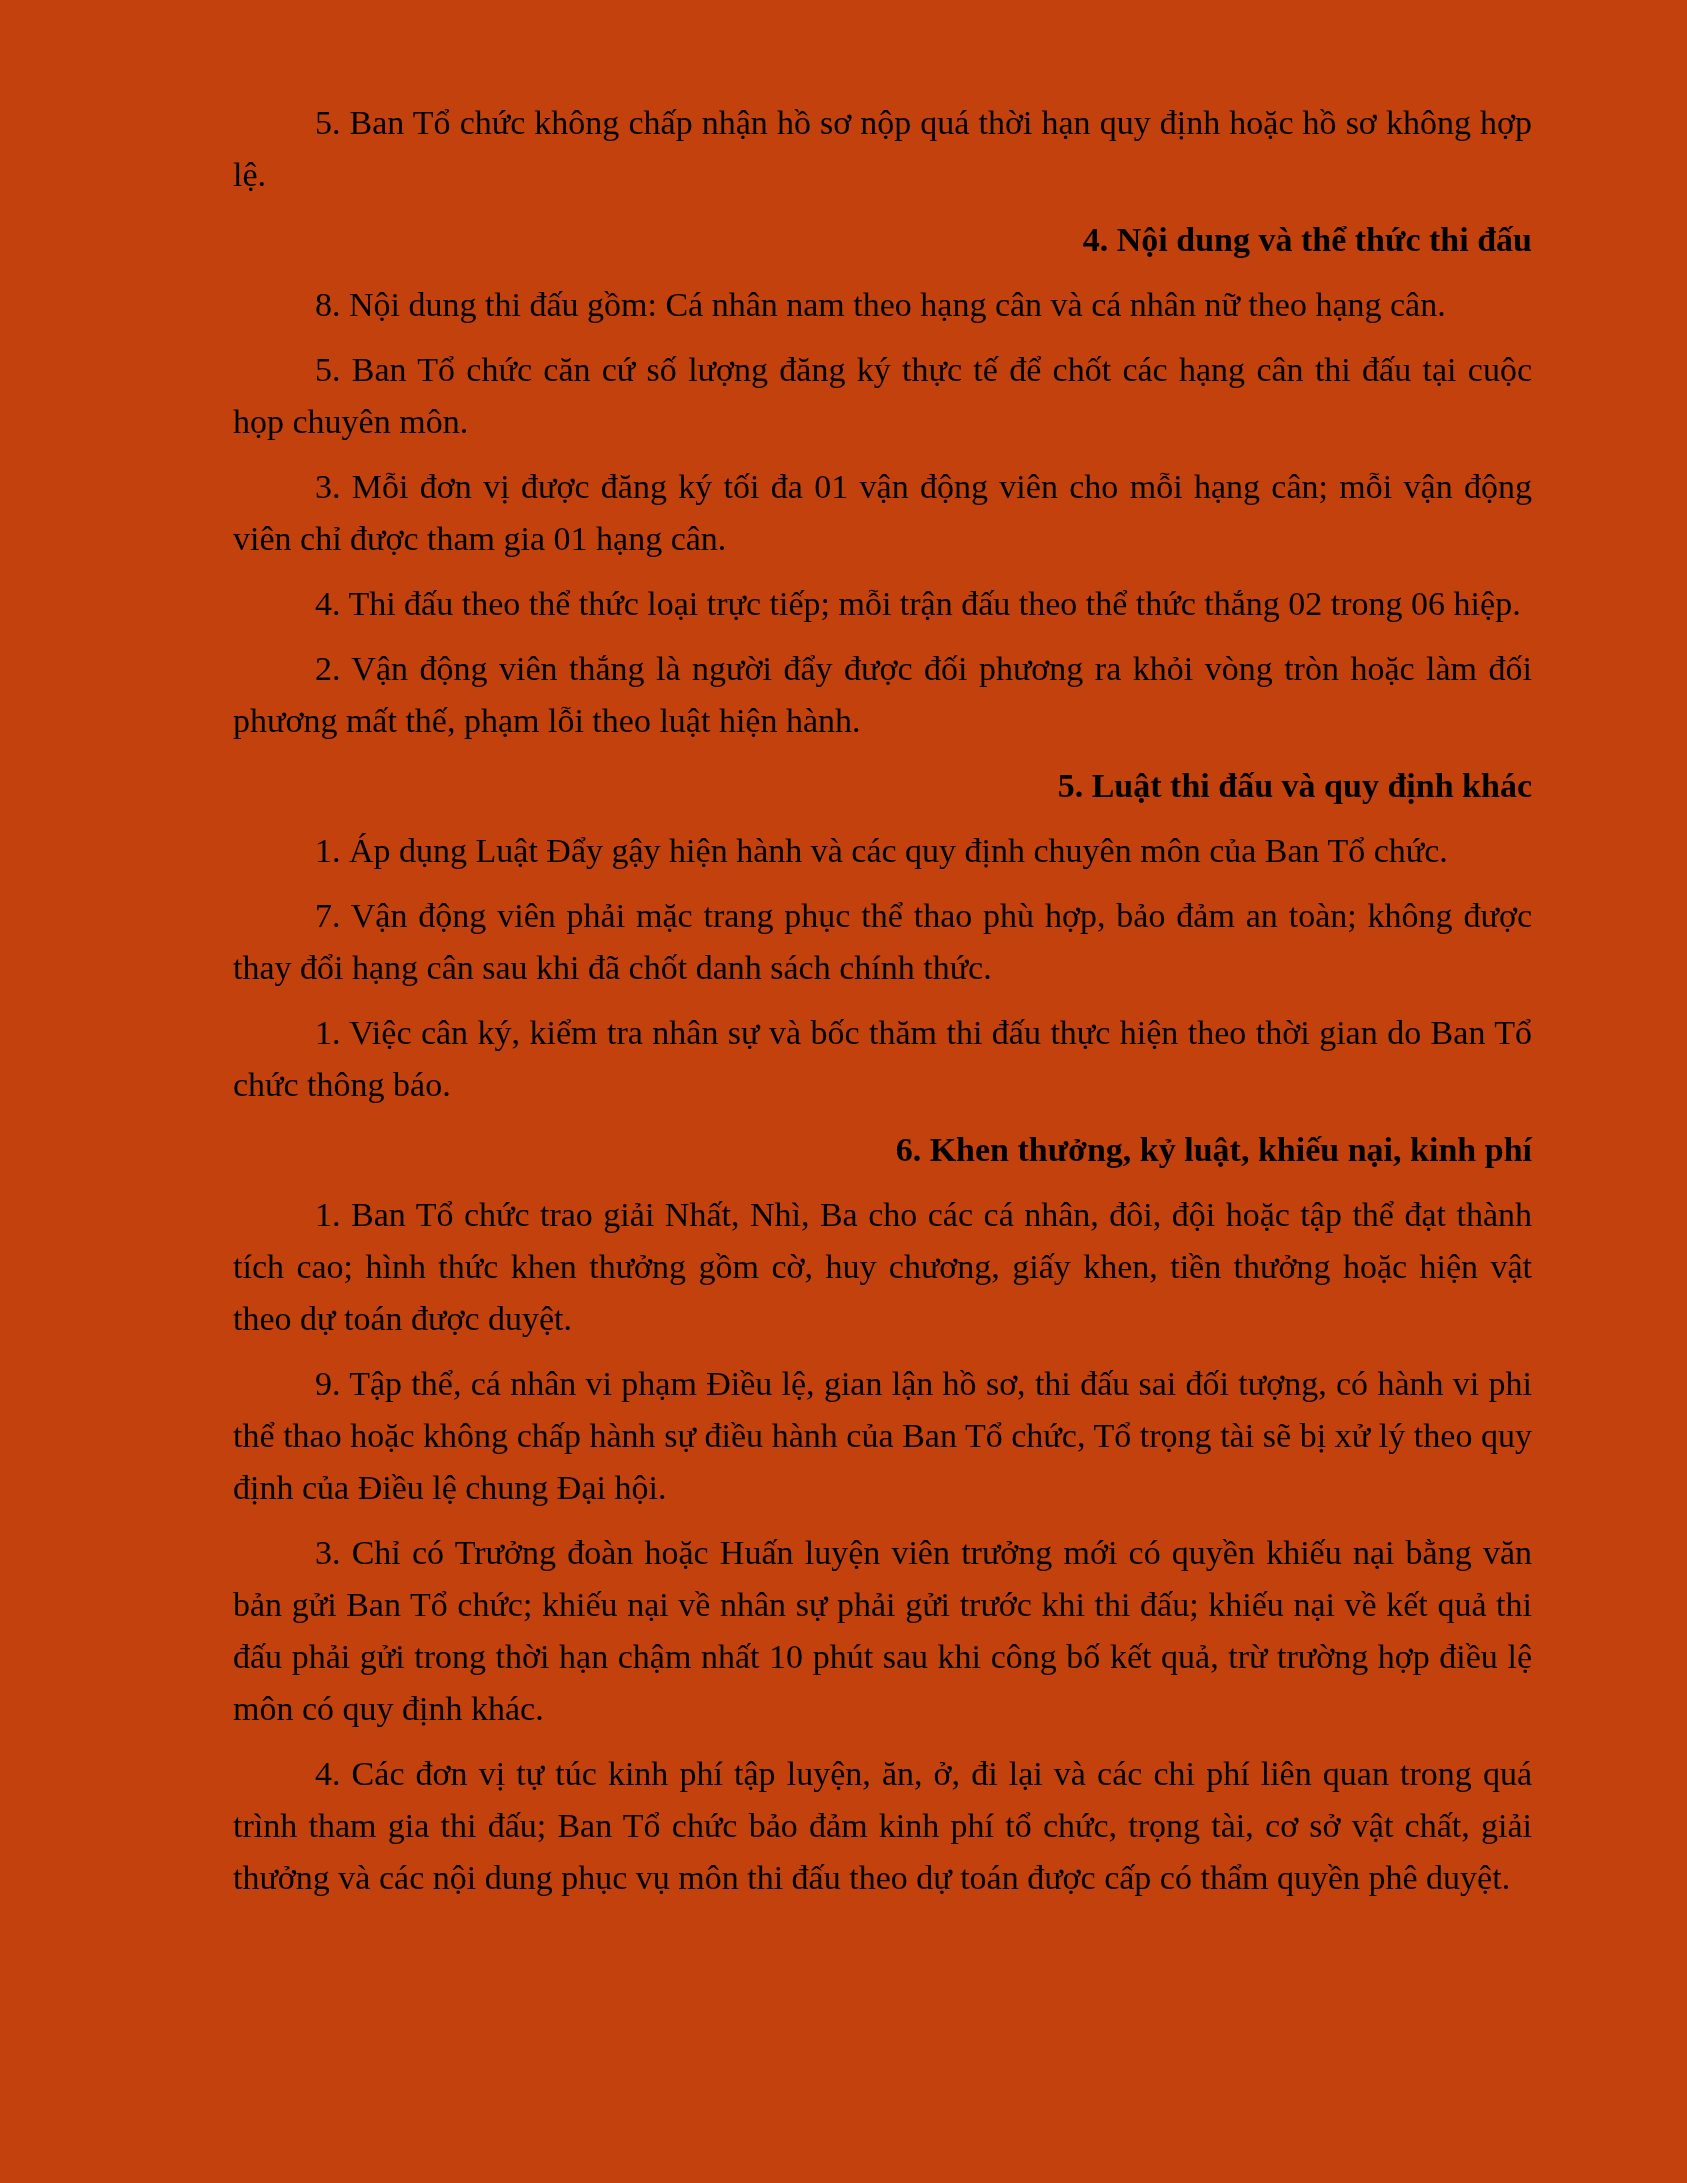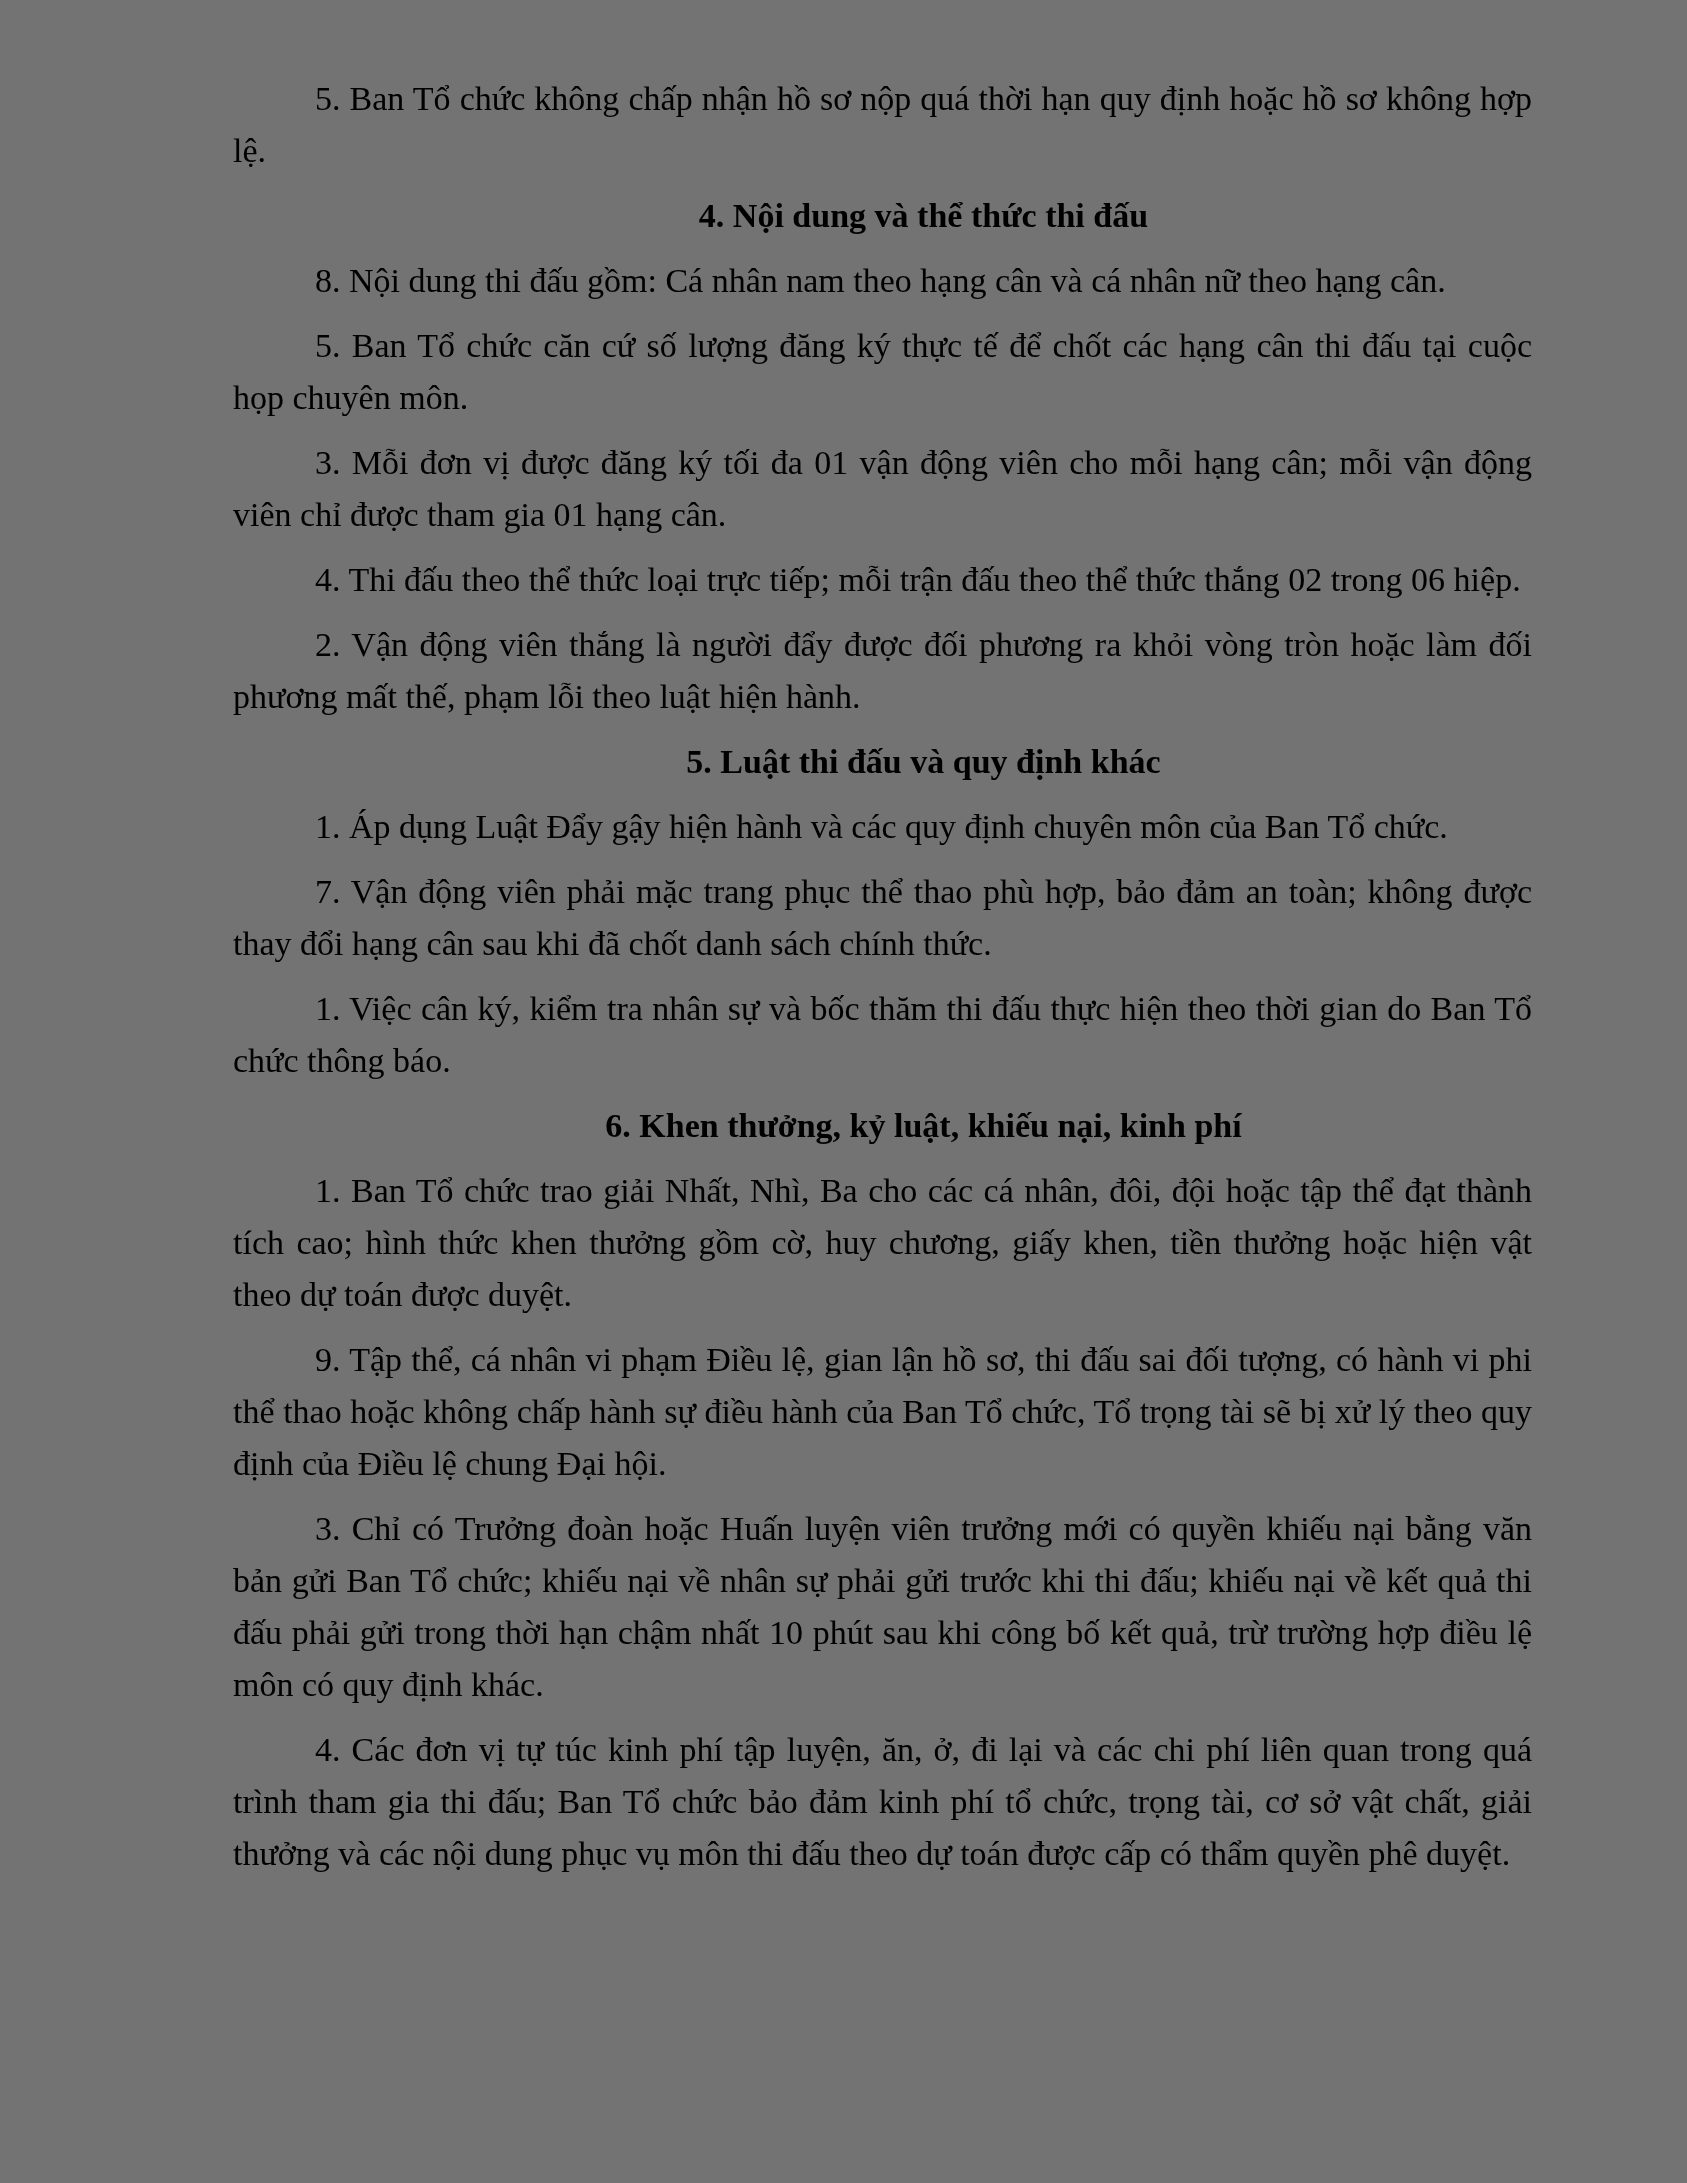--- a/index.html
+++ b/index.html
@@ -11,44 +11,44 @@
     width: 1688px;
     height: 2183px;
     font-family: "Liberation Serif", "DejaVu Serif", serif;
     color: #000000;
     overflow: hidden;
   }
   .page {
     position: relative;
     width: 1688px;
     height: 2183px;
-    background: #737373;
+    background: #c2410c;
     box-sizing: border-box;
-    padding: 73px 156px 0 233px;
+    padding: 97px 156px 0 233px;
   }
   .doc-body {
     width: 1299px;
   }
   p.para {
     margin: 0 0 0 0;
     font-size: 34px;
     line-height: 52px;
     text-align: justify;
     text-justify: inter-word;
     text-indent: 82px;
     hyphens: none;
     word-spacing: 0px;
   }
   h3.heading {
     margin: 0;
     font-size: 34px;
     line-height: 52px;
     font-weight: bold;
     text-indent: 82px;
-    text-align: center;
+    text-align: right;
   }
   .spacer-sm { height: 13px; }
 </style>
 </head>
 <body>
 
 <div class="page">
   <div class="doc-body">
 
     <p class="para">5. Ban Tổ chức không chấp nhận hồ sơ nộp quá thời hạn quy định hoặc hồ sơ không hợp lệ.</p>

